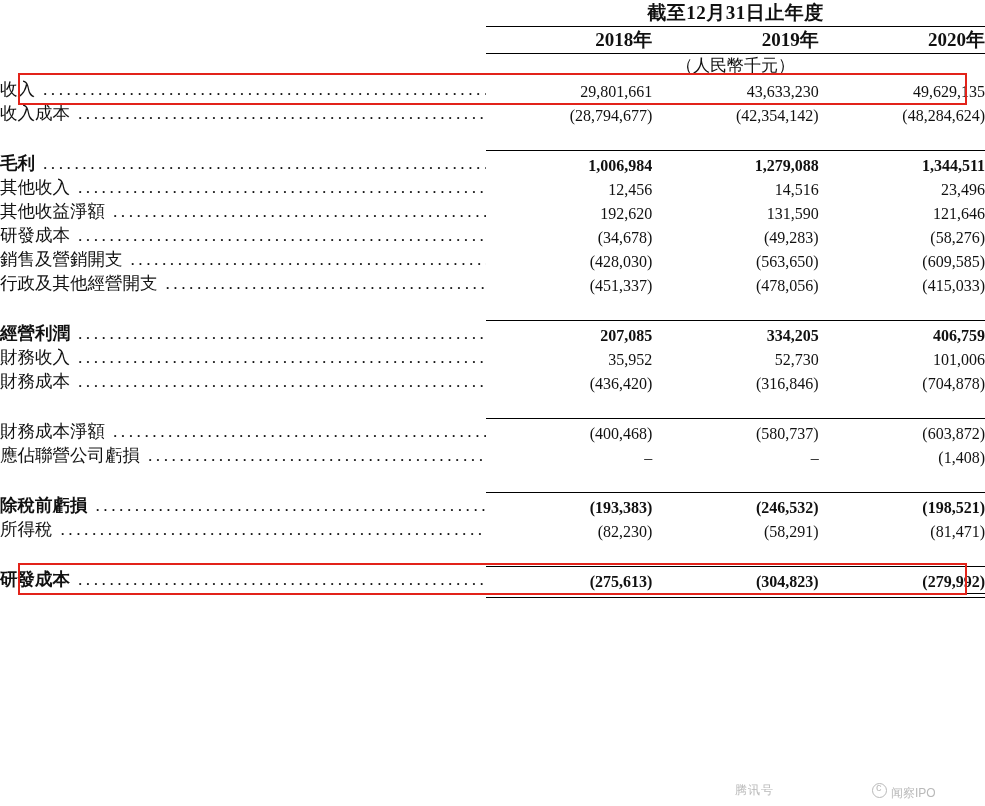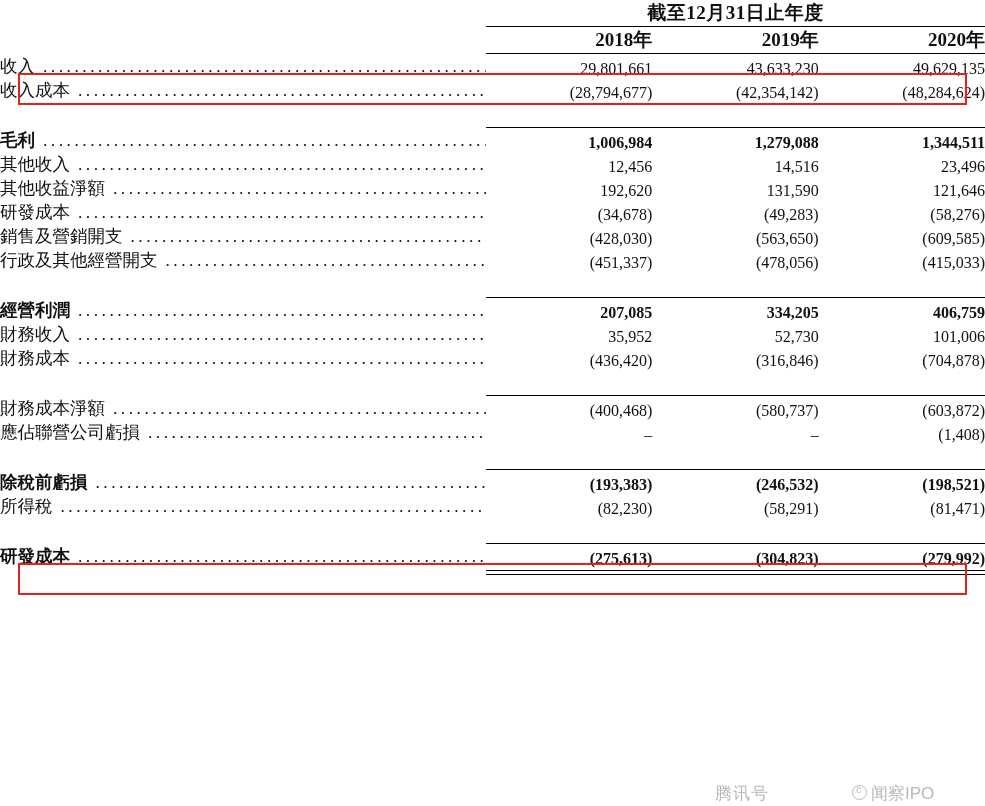--- a/index.html
+++ b/index.html
@@ -111,23 +111,24 @@
     box-sizing: border-box;
     pointer-events: none;
   }
   #redbox-revenue { left: 18px; top: 141px; width: 949px; height: 40px; }
   #redbox-loss { left: 18px; top: 753px; width: 949px; height: 40px; }
 
   
   .wm {
     position: absolute;
     color: #b9b9b9;
-    font-size: 17px;
+    font-size: 12px;
     font-family: "Liberation Sans", sans-serif;
     white-space: nowrap;
+    margin-left: 20px;
   }
   #wm-left { left: 715px; top: 782px; letter-spacing: 1px; }
   #wm-right { left: 852px; top: 782px; }
   .wm-badge {
     display: inline-block;
     width: 13px; height: 13px;
     border: 1.4px solid #b9b9b9;
     border-radius: 50%;
     position: relative;
     margin-right: 4px;
@@ -177,20 +178,24 @@
             <div class="yr-rule"></div>
           </td>
           <td class="yr-rule-cell">
             <div class="yr-rule"></div>
           </td>
           <td class="yr-rule-cell">
             <div class="yr-rule"></div>
           </td>
         </tr>
         <tr>
+          <td></td>
+          <td class="currency" colspan="3">（人民幣千元）</td>
+        </tr>
+        <tr>
           <td class="lbl"><span>收入</span><span style="letter-spacing: 3.5px; font-weight: normal;"> ............................................................</span></td>
           <td class="num">29,801,661</td>
           <td class="num">43,633,230</td>
           <td class="num">49,629,135</td>
         </tr>
         <tr>
           <td class="lbl"><span>收入成本</span><span style="letter-spacing: 3.5px; font-weight: normal;"> ............................................................</span></td>
           <td class="num">(28,794,677)</td>
           <td class="num">(42,354,142)</td>
           <td class="num">(48,284,624)</td>

